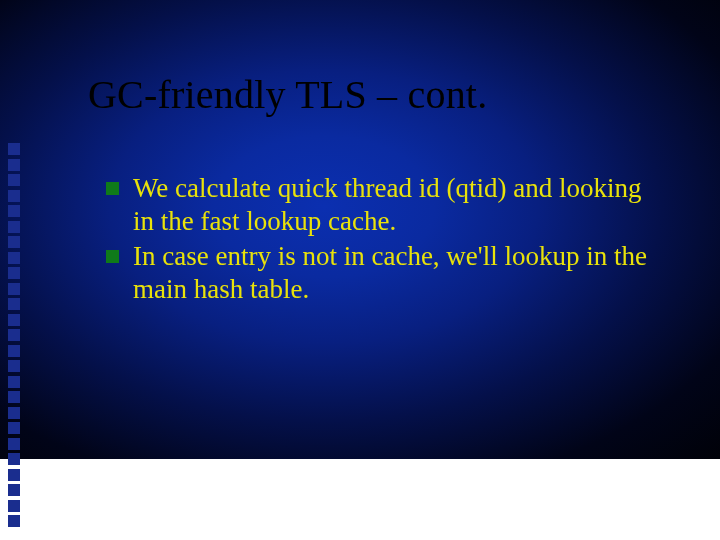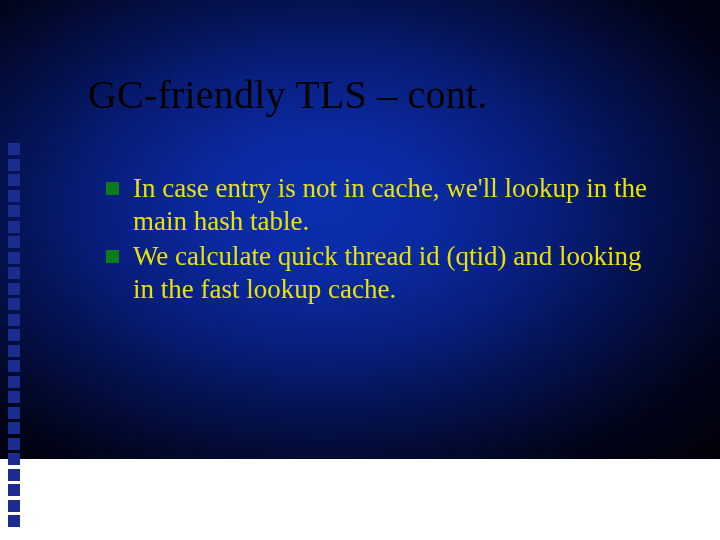--- a/index.html
+++ b/index.html
@@ -96,21 +96,21 @@
       <div class="sq"></div>
       <div class="sq"></div>
     <div class="sq"></div>
   </div>
 
   <div class="title">GC-friendly TLS – cont.</div>
 
   <div class="body">
     <div class="item">
       <div class="bullet"></div>
-      <div class="text">In case entry is not in cache, we'll lookup in the main hash table.</div>
+      <div class="text">We calculate quick thread id (qtid) and looking in the fast lookup cache.</div>
     </div>
     <div class="item">
       <div class="bullet"></div>
-      <div class="text">We calculate quick thread id (qtid) and looking in the fast lookup cache.</div>
+      <div class="text">In case entry is not in cache, we'll lookup in the main hash table.</div>
     </div>
   </div>
 
 </div>
 
 </body></html>

